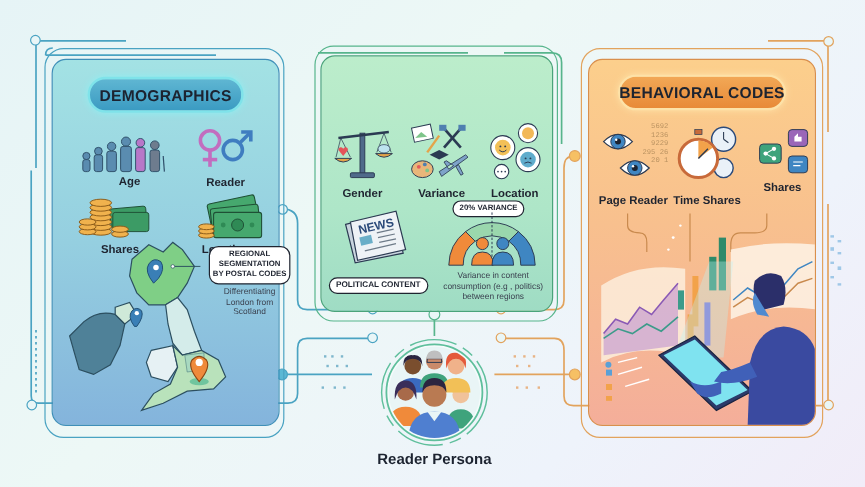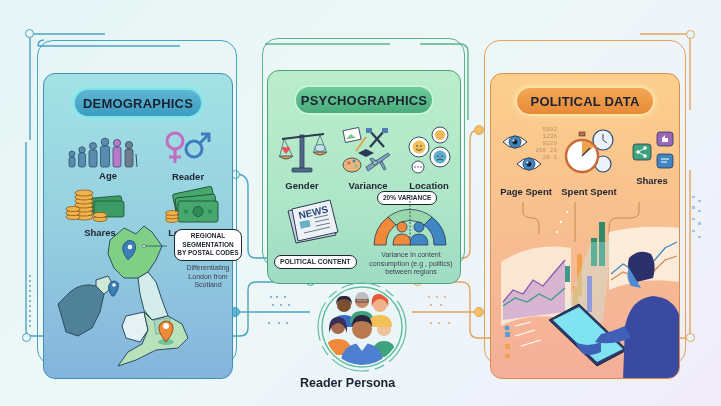--- a/index.html
+++ b/index.html
@@ -6,21 +6,20 @@
   html, body { width: 721px; height: 406px; overflow: hidden; }
   body {
     font-family: "Liberation Sans", sans-serif;
     background: linear-gradient(135deg, #e6f4f6 0%, #edf8f6 40%, #eef3fb 75%, #f1ecf8 100%);
     position: relative;
   }
   .abs { position: absolute; }
   .panel {
     position: absolute;
     border-radius: 12px;
-    margin-top: 24px;
   }
   .panel-outline {
     position: absolute;
     border-radius: 16px;
     border: 1.5px solid;
     pointer-events: none;
   }
   .title-pill {
     position: absolute;
     left: 50%;
@@ -242,23 +241,20 @@
   </div>
   <div class="small-text" style="left:136px;top:190px;width:56px">
     <div>Differentiating</div>
     <div>London from</div>
     <div>Scotland</div>
   </div>
 </div>
 
 <div class="panel-outline" style="left:262px;top:38px;width:203px;height:230px;border-color:#57b58c"></div>
 <div class="panel" style="left:267px;top:46px;width:194px;height:214px;background:linear-gradient(180deg,#bcedcb 0%,#aee6c8 60%,#9fdcc4 100%);border:1.5px solid #4aa37a">
-  <div class="title-pill" style="top:14px;width:140px;background:linear-gradient(180deg,#6ccb98,#4aab7c);border:2px solid #c8f3d8;box-shadow:0 0 6px #a8ecc4">
-    <span>PSYCHOGRAPHICS</span>
-  </div>
 
   <svg class="abs" style="left:10px;top:58px" width="50" height="46" viewBox="0 0 50 46">
     <rect x="22" y="6" width="4" height="34" fill="#4f6a8a" stroke="#2b3a52" stroke-width="0.8"></rect>
     <rect x="14" y="39" width="20" height="4" rx="1" fill="#4f6a8a" stroke="#2b3a52" stroke-width="0.8"></rect>
     <line x1="4" y1="10" x2="46" y2="5" stroke="#2b3a52" stroke-width="2"></line>
     <line x1="6" y1="10" x2="2" y2="26" stroke="#2b3a52" stroke-width="0.6"></line>
     <line x1="6" y1="10" x2="14" y2="26" stroke="#2b3a52" stroke-width="0.6"></line>
     <line x1="42" y1="6" x2="36" y2="22" stroke="#2b3a52" stroke-width="0.6"></line>
     <line x1="42" y1="6" x2="48" y2="22" stroke="#2b3a52" stroke-width="0.6"></line>
     <path d="M1 27 Q8 33 15 27 Z" fill="#e4a44a" stroke="#2b3a52" stroke-width="0.8"></path>
@@ -339,54 +335,54 @@
   <div class="small-text" style="left:96px;top:180px;width:94px">
     <div>Variance in content</div>
     <div>consumption (e.g , politics)</div>
     <div>between regions</div>
   </div>
 </div>
 
 <div class="panel-outline" style="left:484px;top:40px;width:202px;height:325px;border-color:#e2a35d"></div>
 <div class="panel" style="left:490px;top:49px;width:190px;height:306px;overflow:hidden;background:linear-gradient(180deg,#fccf8c 0%,#f8c08e 45%,#f4ae9a 100%);border:1.5px solid #d98f4c">
   <div class="title-pill" style="top:12px;width:140px;background:linear-gradient(180deg,#f2a856,#e88a38);border:2px solid #fde2a8;box-shadow:0 0 6px #ffe3a8">
-    <span>POLITICAL DATA</span>
+    <span>BEHAVIORAL CODES</span>
   </div>
 
   <div class="abs" style="left:22px;top:52px;font-family:'Liberation Mono',monospace;font-size:6px;line-height:7px;color:#b08a5a;text-align:right;width:44px;opacity:0.85">
     <div>5692</div>
     <div>1236</div>
     <div>9229</div>
     <div>295  26</div>
     <div>20    1</div>
   </div>
 
   <svg class="abs" style="left:10px;top:54px" width="48" height="50" viewBox="0 0 48 50">
     <path d="M2 14 Q14 2 26 14 Q14 26 2 14 Z" fill="#fff" stroke="#2b3a52" stroke-width="1"></path>
     <circle cx="14" cy="14" r="6" fill="#3f86c2" stroke="#2b3a52" stroke-width="0.8"></circle>
       <circle cx="14" cy="14" r="2.5" fill="#1c2330"></circle>
       <circle cx="12.5" cy="12.5" r="1" fill="#fff"></circle>
     <path d="M16 36 Q28 24 40 36 Q28 48 16 36 Z" fill="#fff" stroke="#2b3a52" stroke-width="1"></path>
     <circle cx="28" cy="36" r="6" fill="#3f86c2" stroke="#2b3a52" stroke-width="0.8"></circle>
       <circle cx="28" cy="36" r="2.5" fill="#1c2330"></circle>
       <circle cx="26.5" cy="34.5" r="1" fill="#fff"></circle>
   </svg>
-  <div class="label" style="left:8px;top:112px;width:54px">Page Spent</div>
+  <div class="label" style="left:8px;top:112px;width:54px">Page Reader</div>
 
   <svg class="abs" style="left:74px;top:54px" width="52" height="50" viewBox="0 0 52 50">
     <circle cx="38" cy="12" r="10" fill="#eaf1f8" stroke="#2b4a7a" stroke-width="1.2"></circle>
     <line x1="38" y1="12" x2="38" y2="6" stroke="#2b3a52" stroke-width="0.9"></line>
       <line x1="38" y1="12" x2="42" y2="15" stroke="#2b3a52" stroke-width="0.9"></line>
     <circle cx="38" cy="36" r="8" fill="#eaf1f8" stroke="#2b4a7a" stroke-width="1.2"></circle>
     <rect x="14" y="4" width="6" height="4" fill="#c86a3a" stroke="#2b3a52" stroke-width="0.6"></rect>
     <circle cx="17" cy="28" r="16" fill="#fff" stroke="#c86a3a" stroke-width="2.5"></circle>
     <path d="M17 28 L17 13 A15 15 0 0 1 29 19 Z" fill="#f2a24a"></path>
     <line x1="17" y1="28" x2="25" y2="20" stroke="#2b3a52" stroke-width="1.2"></line>
   </svg>
-  <div class="label" style="left:70px;top:112px;width:56px">Spent Spent</div>
+  <div class="label" style="left:70px;top:112px;width:56px">Time Shares</div>
 
   <svg class="abs" style="left:140px;top:56px" width="46" height="46" viewBox="0 0 46 46">
     <rect x="26" y="2" width="16" height="14" rx="3" fill="#9a66b8" stroke="#2b3a52" stroke-width="0.8"></rect>
     <path d="M31 12 V8 L34 5 V8 H37 V12 Z" fill="#fff"></path>
     <rect x="2" y="14" width="18" height="16" rx="3" fill="#3ea37c" stroke="#2b3a52" stroke-width="0.8"></rect>
     <g fill="#fff">
         <circle cx="7" cy="22" r="1.8"></circle>
         <circle cx="14" cy="18" r="1.8"></circle>
         <circle cx="14" cy="26" r="1.8"></circle>
       </g>
@@ -499,13 +495,13 @@
         <path d="M63 48 Q64 40 70 40 Q77 40 77 48 Z" fill="#f2c057"></path>
       <path d="M58 78 Q58 62 70 62 Q82 62 82 78 Z" fill="#3ea37c"></path>
 
       <circle cx="48" cy="50" r="10" fill="#b97a52"></circle>
         <path d="M38 48 Q38 36 48 36 Q58 36 58 48 Q56 42 48 42 Q40 42 38 48 Z" fill="#2b2540"></path>
       <path d="M26 90 Q26 64 48 64 Q70 64 70 90 Z" fill="#4f7fd0"></path>
       <path d="M42 64 L48 72 L54 64 Z" fill="#e9f5f6"></path>
     </g>
   </svg>
 </div>
-<div class="abs" style="left:300px;top:376px;width:124px;text-align:left;font-weight:bold;font-size:12.5px;color:#1c2330">Reader Persona</div>
+<div class="abs" style="left:300px;top:376px;width:124px;text-align:center;font-weight:bold;font-size:12.5px;color:#1c2330">Reader Persona</div>
 
 </body></html>

